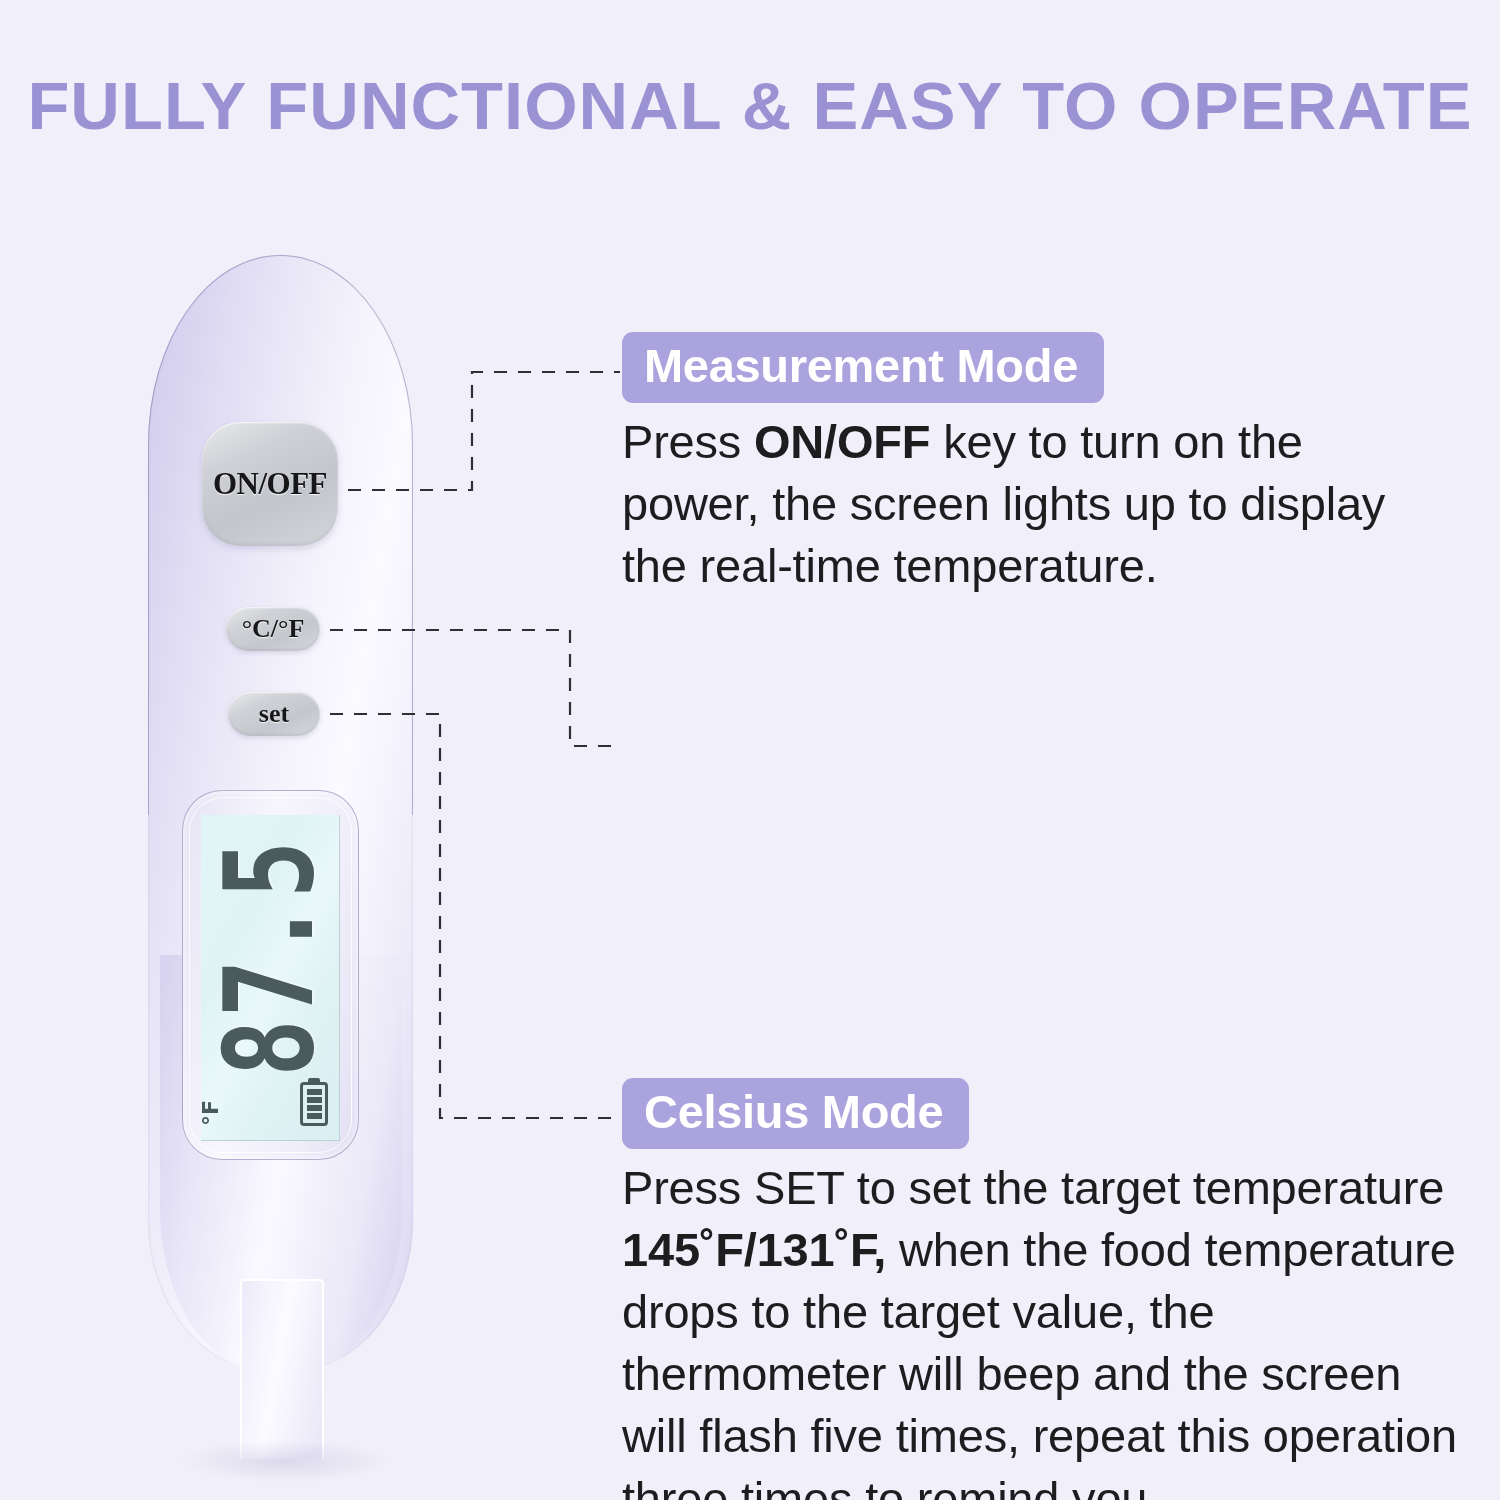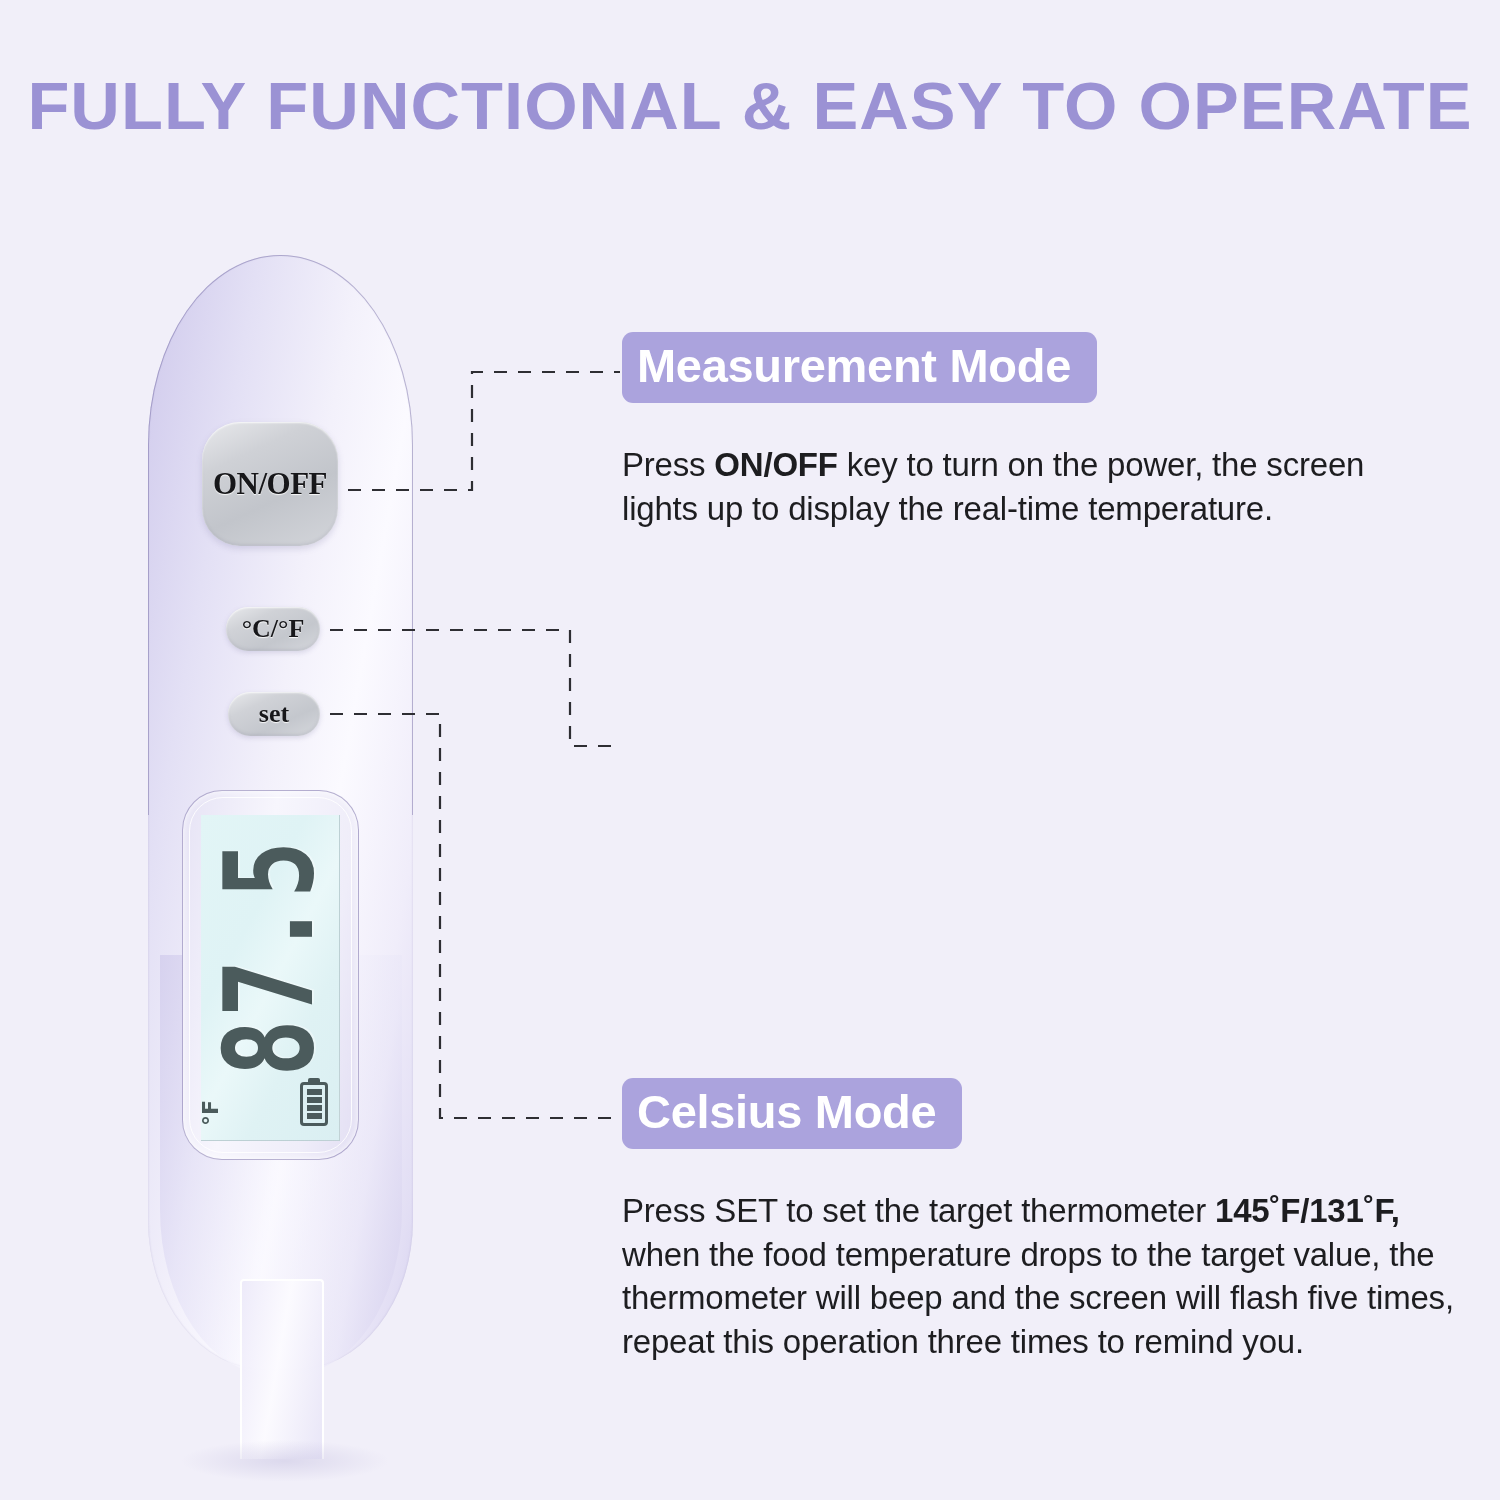--- a/index.html
+++ b/index.html
@@ -273,31 +273,31 @@
     stroke-width: 2.2;
     stroke-dasharray: 13 11;
   }
 
   
   .callout { position: absolute; }
   .callout-badge {
     display: inline-block;
     background: #aba3dd;
     border-radius: 11px;
-    padding: 9px 26px 13px 15px;
+    padding: 9px 26px 13px 22px;
     color: #ffffff;
     font-size: 47px;
     font-weight: 700;
     letter-spacing: -.3px;
     line-height: 1.05;
     white-space: nowrap;
   }
   .callout-body {
-    margin-top: 40px;
-    font-size: 33px;
+    margin-top: 8px;
+    font-size: 47px;
     line-height: 1.32;
     color: #1d1d20;
     font-family: "Liberation Sans", sans-serif;
     letter-spacing: -.2px;
   }
   .callout-body b { font-weight: 700; }
 
   #callout-measurement { left: 622px; top: 332px; width: 790px; }
   #callout-switching   { left: 622px; top: 706px; width: 790px; }
   #callout-reminder    { left: 622px; top: 1078px; width: 840px; }
@@ -359,14 +359,14 @@
 <div class="callout" id="callout-measurement">
   <div class="callout-badge">Measurement Mode</div>
   <div class="callout-body"><span>Press </span><b>ON/OFF</b><span> key to turn on the power, the screen lights up to display the real-time temperature.</span></div>
 </div>
 
 <div class="callout" id="callout-switching">
 </div>
 
 <div class="callout" id="callout-reminder">
   <div class="callout-badge">Celsius Mode</div>
-  <div class="callout-body"><span>Press SET to set the target thermometer </span><b>145˚F/131˚F,</b><span> when the food temperature drops to the target value, the thermometer will beep and the screen will flash five times, repeat this operation three times to remind you.</span></div>
+  <div class="callout-body"><span>Press SET to set the target temperature </span><b>145˚F/131˚F,</b><span> when the food temperature drops to the target value, the thermometer will beep and the screen will flash five times, repeat this operation three times to remind you.</span></div>
 </div>
 
 </body></html>

